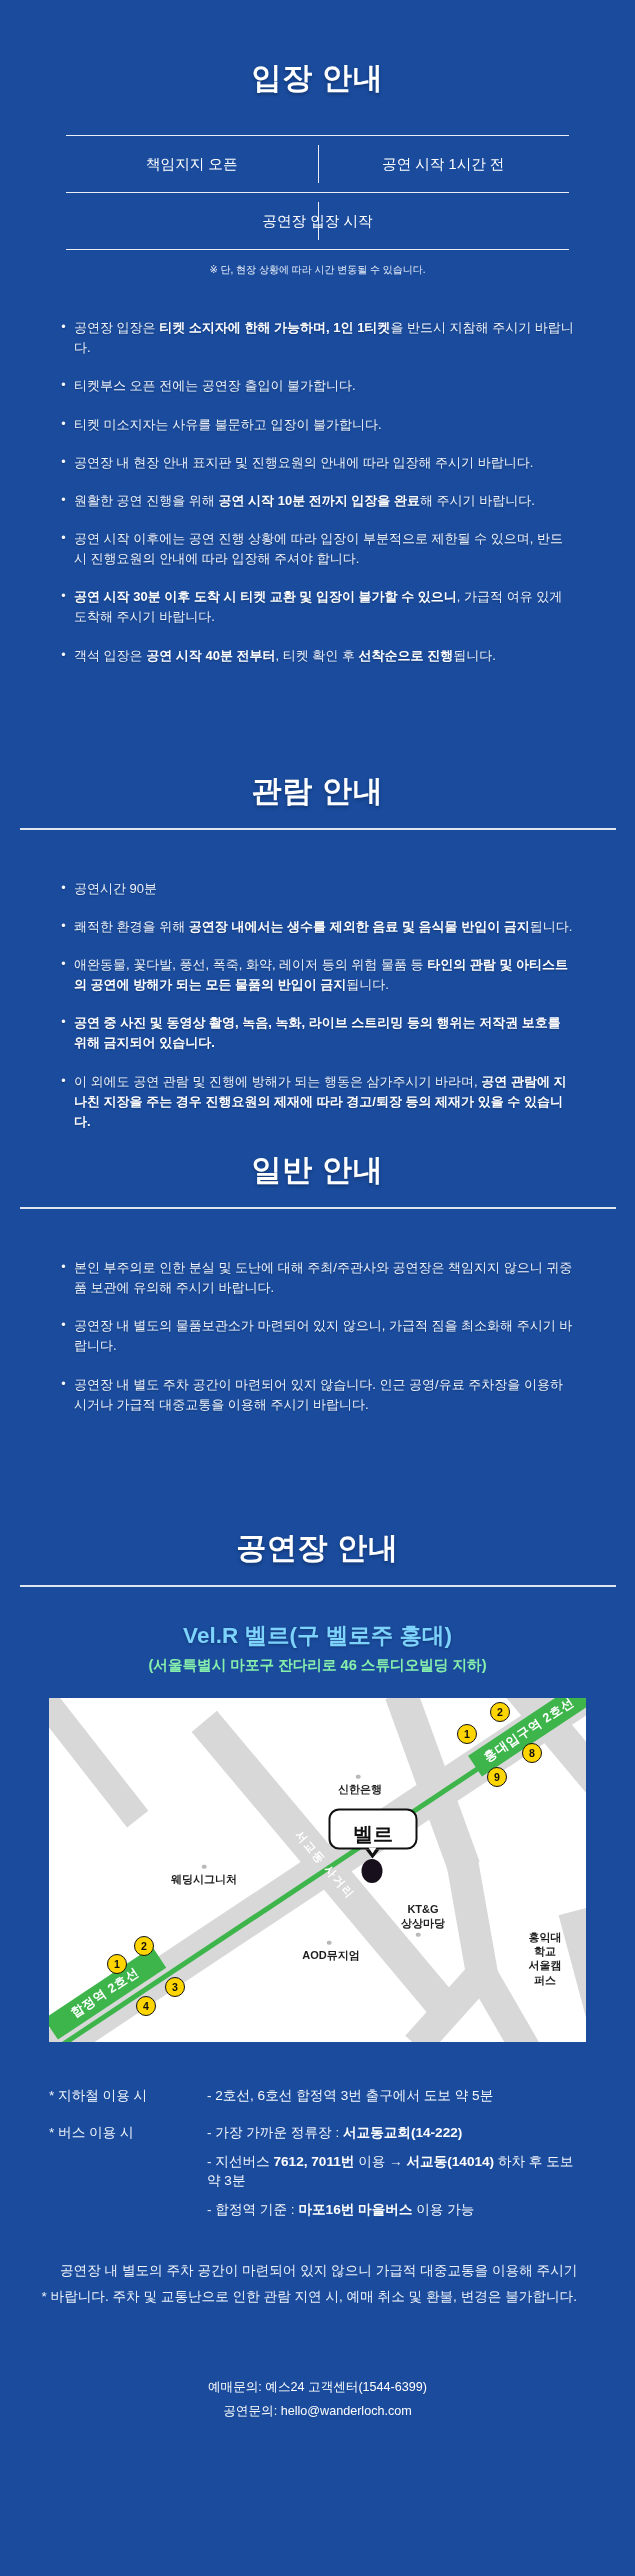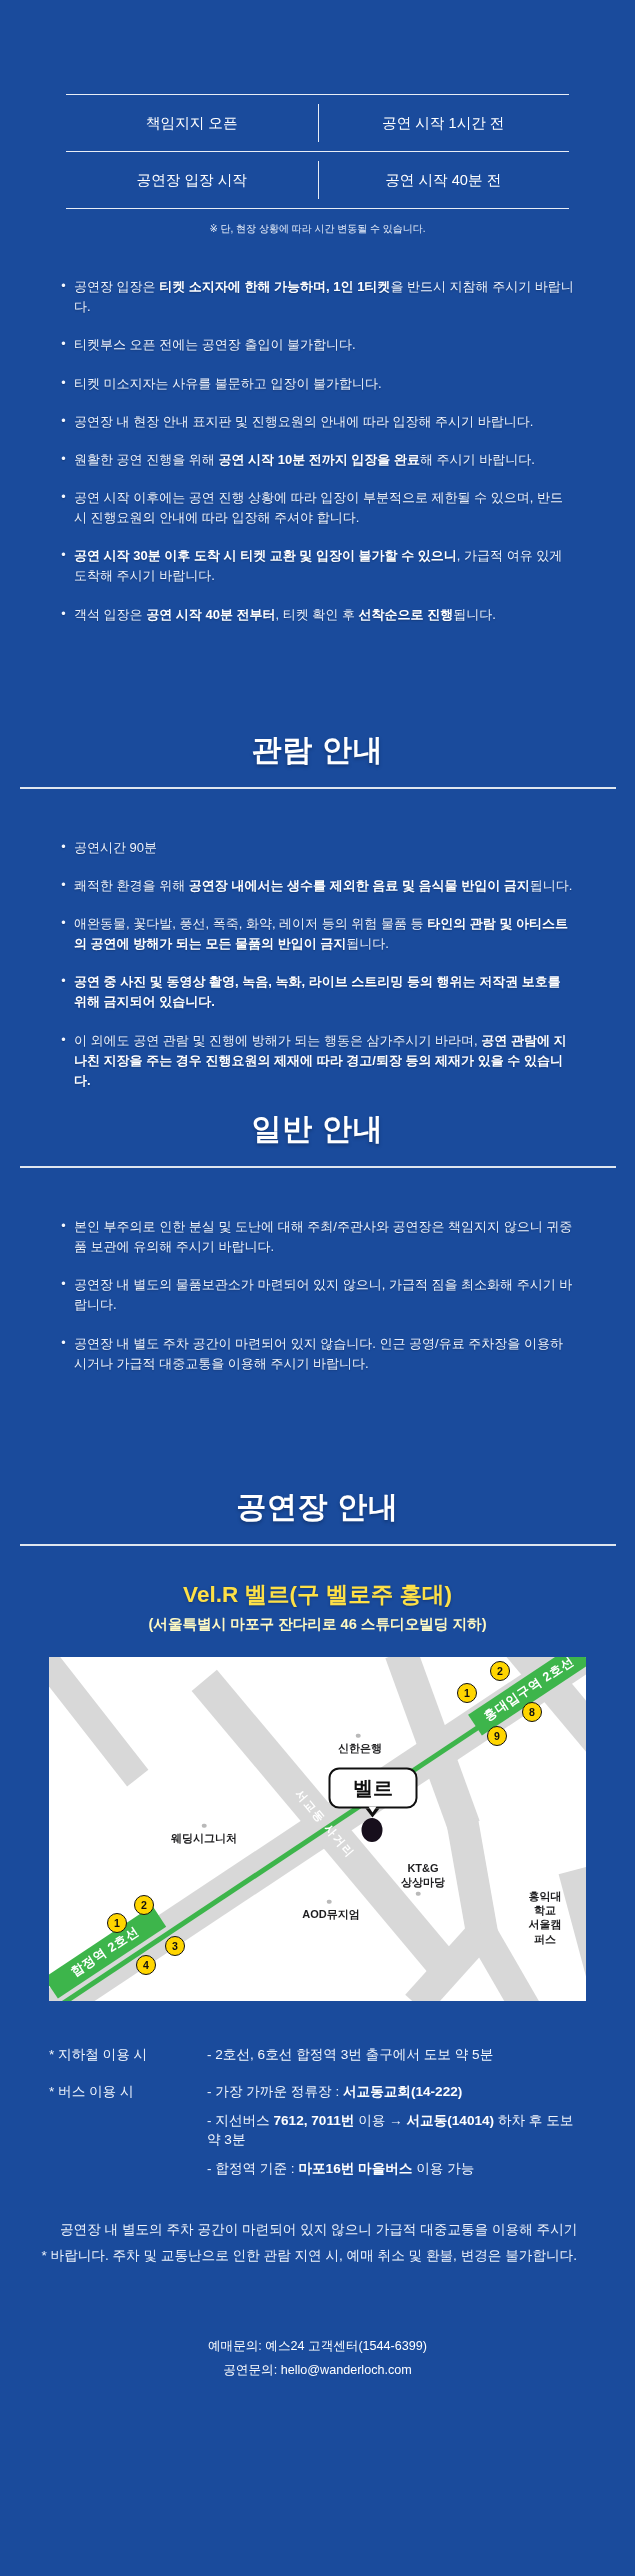--- a/index.html
+++ b/index.html
@@ -22,23 +22,23 @@
   .bullets li{position:relative;padding-left:14px;margin-bottom:18px;font-size:13px;line-height:1.55;
               color:#eef3fc;text-shadow:0 0.7px 1.3px rgba(10,25,60,.35);}
   .bullets li::before{content:"\2022";position:absolute;left:1.3px;top:0;font-size:12.6px;color:#f5f8ff;}
   .b{font-weight:700;color:#fff;}
 
   .mt-view{margin-top:105px;}
   .mt-gen{}
   .mt-venue{margin-top:113px;}
 
   
-  .venue-name{margin:33px 0 0;text-align:center;font-size:22.5px;font-weight:800;color:#fde047;
+  .venue-name{margin:33px 0 0;text-align:center;font-size:22.5px;font-weight:800;color:#7dd3fc;
               text-shadow:0 1.3px 2.6px rgba(8,24,60,.4);}
-  .venue-addr{margin:5.3px 0 0;text-align:center;font-size:14.6px;font-weight:600;color:#fef9c3;}
+  .venue-addr{margin:5.3px 0 0;text-align:center;font-size:14.6px;font-weight:600;color:#86efac;}
 
   
   .map{position:relative;width:537px;height:344px;margin:22.5px auto 0;background:#fff;overflow:hidden;}
   .layer{position:absolute;inset:0;pointer-events:none;}
   .road{position:absolute;background:#d8d8d8;}
   .r1{left:-62px;top:156px;width:662px;height:36px;transform:rotate(-33.6deg);}
   .r2{left:89px;top:149px;width:371px;height:33px;transform:rotate(50deg);}
   .r3{left:-50px;top:40px;width:172px;height:26.5px;transform:rotate(52deg);}
   .r4{left:291px;top:66px;width:185px;height:33px;transform:rotate(70deg);}
   .r5{left:364px;top:206px;width:119px;height:32px;transform:rotate(80deg);}
@@ -54,21 +54,21 @@
   .road-label{position:absolute;color:#fff;font-size:11.3px;font-weight:600;letter-spacing:2px;
               white-space:nowrap;transform:translate(-50%,-50%) rotate(50deg);}
   .stop{position:absolute;width:18px;height:18px;border-radius:50%;background:#ffd500;
         border:1.7px solid #101010;color:#101010;font-weight:700;font-size:10.6px;
         display:flex;align-items:center;justify-content:center;transform:translate(-50%,-50%);}
   .place{position:absolute;color:#1d1d1f;font-size:11px;font-weight:600;line-height:1.3;
          text-align:center;white-space:pre-line;transform:translate(-50%,-50%);}
   .mdot{position:absolute;width:4.6px;height:4.6px;border-radius:50%;background:#b9b9b9;
         transform:translate(-50%,-50%);}
   .bubble{position:absolute;width:85px;height:37px;background:#fff;border:2.3px solid #101010;
-          border-radius:10.6px;display:flex;align-items:center;justify-content:center;
+          border-radius:10.6px;display:flex;align-items:flex-end;justify-content:center;
           transform:translate(-50%,-50%);z-index:3;}
   .bubble span{font-size:20px;font-weight:800;color:#101010;}
   .bubble::after{content:"";position:absolute;bottom:-11.3px;left:50%;margin-left:-7.3px;
                  border:7.3px solid transparent;border-top:9.3px solid #101010;border-bottom:0;}
   .bubble::before{content:"";position:absolute;bottom:-6px;left:50%;margin-left:-4.6px;z-index:2;
                  border:4.6px solid transparent;border-top:6.6px solid #fff;border-bottom:0;}
   .vdot{position:absolute;width:21px;height:24px;border-radius:50%;background:#170f1c;
         transform:translate(-50%,-50%);z-index:2;}
 
   
@@ -82,30 +82,30 @@
   .notice .n1{padding-left:18.5px;}
 
   footer{margin-top:64px;text-align:center;font-size:12.6px;font-weight:400;line-height:1.95;color:#fff;}
 </style>
 </head>
 <body>
 
 <div class="page">
 
   <section style="padding-top:58px;">
+    <h2 class="sec-title">입장 안내</h2>
     <div class="sched-table">
 
         <div class="trow">
           <span class="tcell">책임지지 오픈</span>
           <span class="tcell">공연 시작 1시간 전</span>
         </div>
 
         <div class="trow">
           <span class="tcell">공연장 입장 시작</span>
-          <span class="tcell">공연 시작 40분 전</span>
         </div>
       </div>
     <p class="tbl-note">※ 단, 현장 상황에 따라 시간 변동될 수 있습니다.</p>
     <ul class="bullets">
 
     <li><span>공연장 입장은 </span><span class="b">티켓 소지자에 한해 가능하며, 1인 1티켓</span><span>을 반드시 지참해 주시기 바랍니다.</span></li>
         <li><span>티켓부스 오픈 전에는 공연장 출입이 불가합니다.</span></li>
         <li><span>티켓 미소지자는 사유를 불문하고 입장이 불가합니다.</span></li>
         <li><span>공연장 내 현장 안내 표지판 및 진행요원의 안내에 따라 입장해 주시기 바랍니다.</span></li>
         <li><span>원활한 공연 진행을 위해 </span><span class="b">공연 시작 10분 전까지 입장을 완료</span><span>해 주시기 바랍니다.</span></li>

